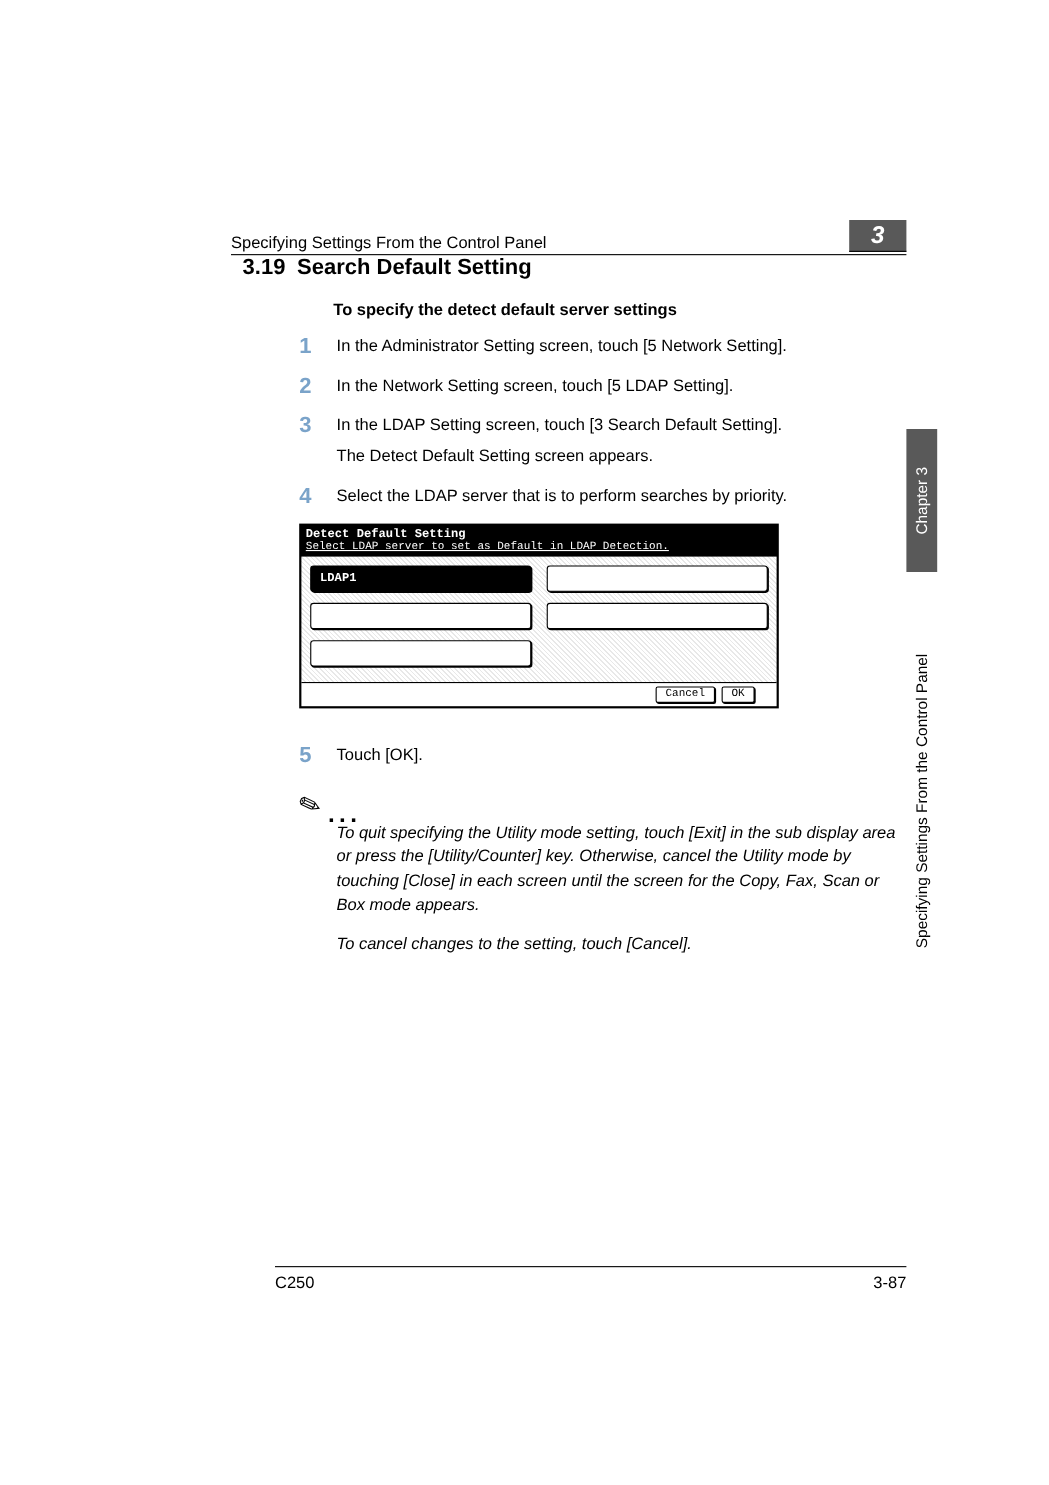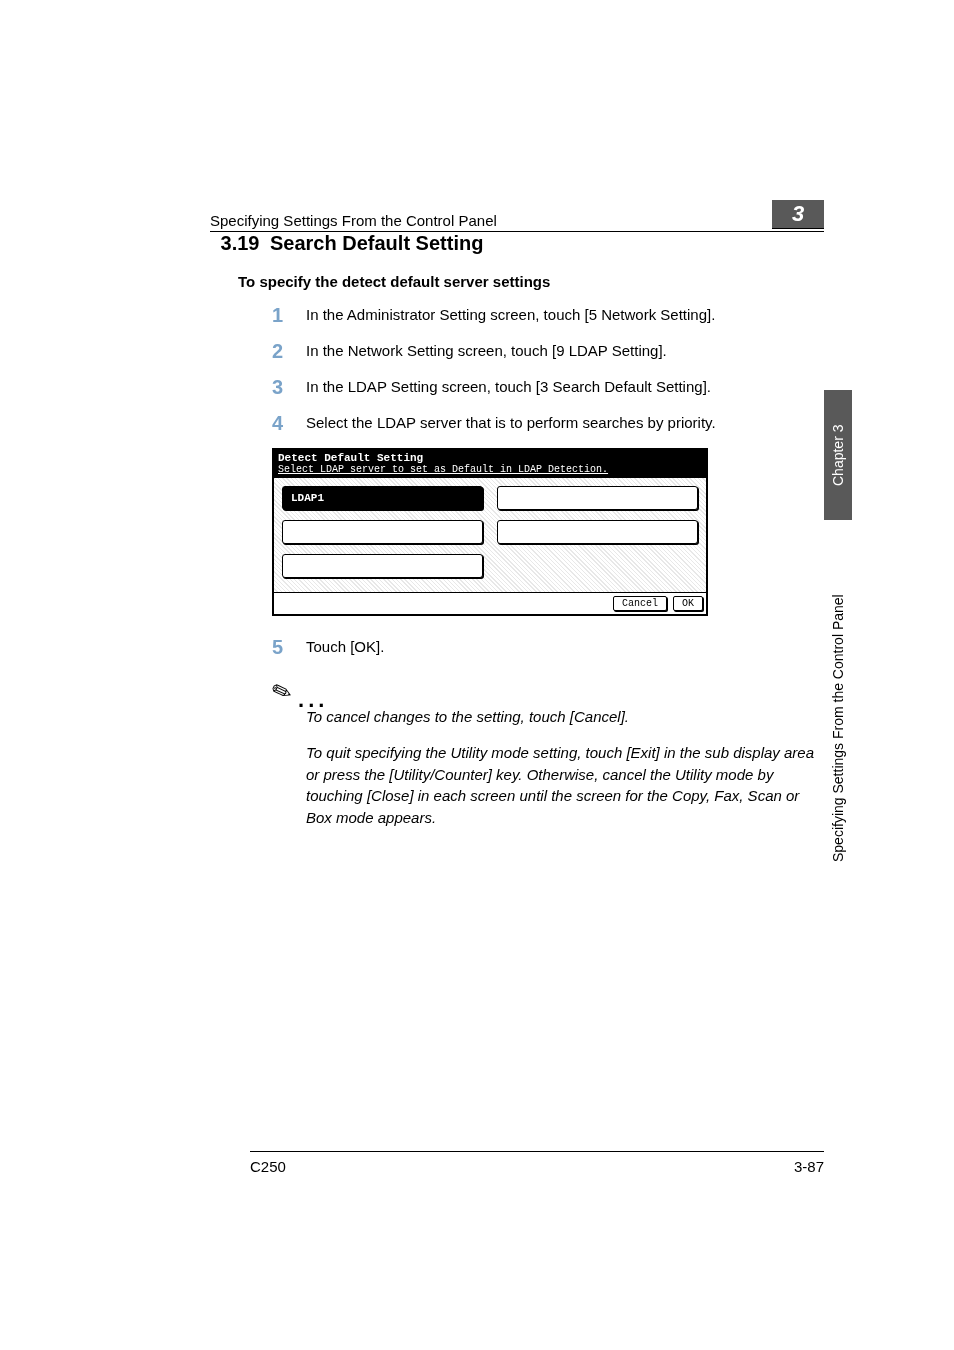--- a/index.html
+++ b/index.html
@@ -53,21 +53,21 @@
     text-align: center;
   }
   .body-text {
     font-size: 15px;
     line-height: 1.45;
     margin: 0 0 14px 62px;
   }
   .sub-heading {
     font-size: 15px;
     font-weight: bold;
-    margin: 18px 0 14px 28px;
+    margin: 18px 0 14px 93px;
   }
 
   .step {
     display: flex;
     margin: 0 0 14px 62px;
     font-size: 15px;
     line-height: 1.45;
   }
   .step-num {
     color: #7aa3c9;
@@ -79,21 +79,21 @@
   }
   .step-body {
     flex: 1;
   }
   .step-sub {
     margin-top: 6px;
   }
 
   
   .screenshot {
-    margin: 8px 0 20px 62px;
+    margin: 8px 0 32px 62px;
     width: 432px;
     background: #000;
     padding: 2px;
     font-family: "Courier New", monospace;
   }
   .scr-header {
     color: #fff;
     font-size: 11px;
     padding: 2px 4px 0 4px;
     font-weight: bold;
@@ -137,21 +137,21 @@
   }
   .scr-slot.ghost {
     border: 1px dashed #aaa;
     background: transparent;
     box-shadow: none;
     visibility: hidden;
   }
   .scr-footer {
     background: #fff;
     border-top: 1px solid #000;
-    padding: 3px 3px;
+    padding: 3px 20px;
     display: flex;
     justify-content: flex-end;
     gap: 6px;
   }
   .scr-btn {
     border: 1px solid #000;
     background: #fff;
     font-size: 10px;
     padding: 1px 8px;
     border-radius: 2px;
@@ -247,27 +247,28 @@
 
   <p class="sub-heading">To specify the detect default server settings</p>
 
   <div class="step">
     <div class="step-num">1</div>
     <div class="step-body">In the Administrator Setting screen, touch [5 Network Setting].</div>
   </div>
 
   <div class="step">
     <div class="step-num">2</div>
-    <div class="step-body">In the Network Setting screen, touch [9 LDAP Setting].</div>
+    <div class="step-body">In the Network Setting screen, touch [5 LDAP Setting].</div>
   </div>
 
   <div class="step">
     <div class="step-num">3</div>
     <div class="step-body">
       <div>In the LDAP Setting screen, touch [3 Search Default Setting].</div>
+      <div class="step-sub">The Detect Default Setting screen appears.</div>
     </div>
   </div>
 
   <div class="step">
     <div class="step-num">4</div>
     <div class="step-body">Select the LDAP server that is to perform searches by priority.</div>
   </div>
 
   <div class="screenshot">
     <div class="scr-header">Detect Default Setting</div>
@@ -294,22 +295,22 @@
 
   <div class="step">
     <div class="step-num">5</div>
     <div class="step-body">Touch [OK].</div>
   </div>
 
   <div class="note-icon-row">
     <span class="note-main-icon">✎</span>
     <span class="note-dots">...</span>
   </div>
+  <p class="note-body">To quit specifying the Utility mode setting, touch [Exit] in the sub display area or press the [Utility/Counter] key. Otherwise, cancel the Utility mode by touching [Close] in each screen until the screen for the Copy, Fax, Scan or Box mode appears.</p>
   <p class="note-body">To cancel changes to the setting, touch [Cancel].</p>
-  <p class="note-body">To quit specifying the Utility mode setting, touch [Exit] in the sub display area or press the [Utility/Counter] key. Otherwise, cancel the Utility mode by touching [Close] in each screen until the screen for the Copy, Fax, Scan or Box mode appears.</p>
 
 </div>
 
 <div class="side-tab dark">Chapter 3</div>
 <div class="side-tab light">Specifying Settings From the Control Panel</div>
 
 <div class="page-footer">
   <span>C250</span>
   <span>3-87</span>
 </div>

